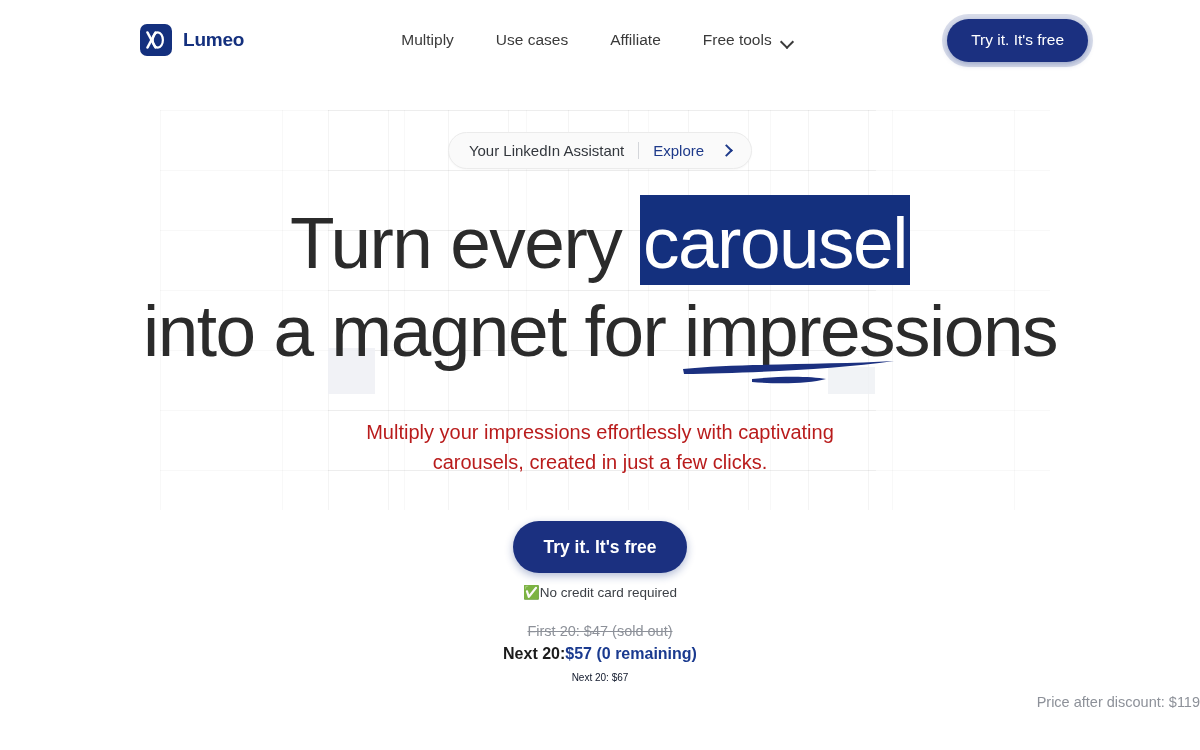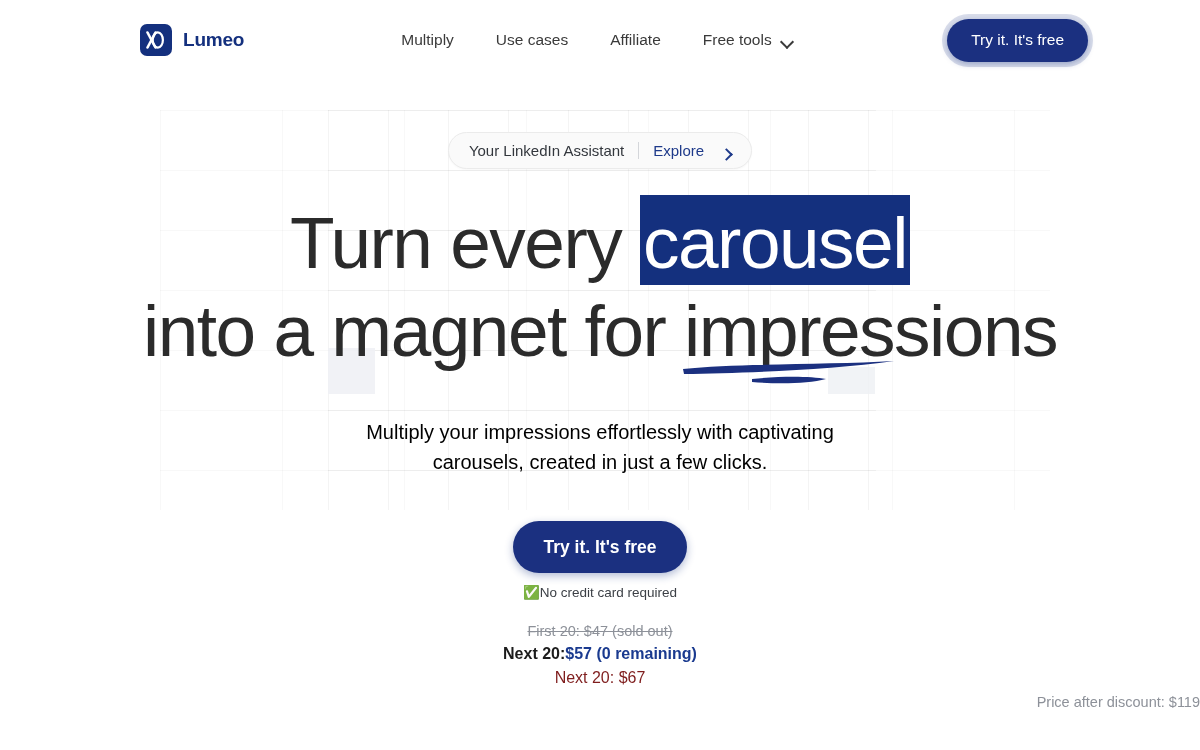--- a/index.html
+++ b/index.html
@@ -180,21 +180,21 @@
     height: 17px;
     background: #d4d6da;
     margin: 0 14px;
   }
   .badge-link {
     font-size: 15px;
     color: #1e3a8a;
     font-weight: 500;
     text-decoration: none;
     display: inline-flex;
-    align-items: flex-end;
+    align-items: center;
     gap: 18px;
   }
   .chev-r {
     display: inline-block;
     width: 9px; height: 9px;
     border-right: 2px solid #1e3a8a;
     border-top: 2px solid #1e3a8a;
     transform: rotate(45deg);
     position: relative;
     top: 0px;
@@ -227,21 +227,21 @@
     bottom: -16px;
     width: 220px;
     height: 34px;
     pointer-events: none;
   }
 
   .subhead {
     margin-top: 42px;
     font-size: 20px;
     line-height: 30px;
-    color: #000000;
+    color: #b91c1c;
   }
   .subhead-line { display: block; }
 
   .btn-hero {
     margin-top: 44px;
     height: 52px;
     padding: 0 30px;
     font-size: 17.5px;
     font-weight: bold;
     box-shadow: 0 3px 8px rgba(20,48,126,0.33);
@@ -277,22 +277,22 @@
   }
   .price-current-label {
     font-weight: bold;
     color: #1c1c1c;
   }
   .price-current-value {
     font-weight: bold;
     color: #1a3a8f;
   }
   .price-next {
-    font-size: 16px;
-    color: #7f1d1d;
+    font-size: 10px;
+    color: #0f172a;
     margin-top: 2px;
   }
   .price-after {
     font-size: 14.5px;
     color: #8d9199;
     margin-top: 2px;
     text-align: right;
   }
 </style>
 </head>

